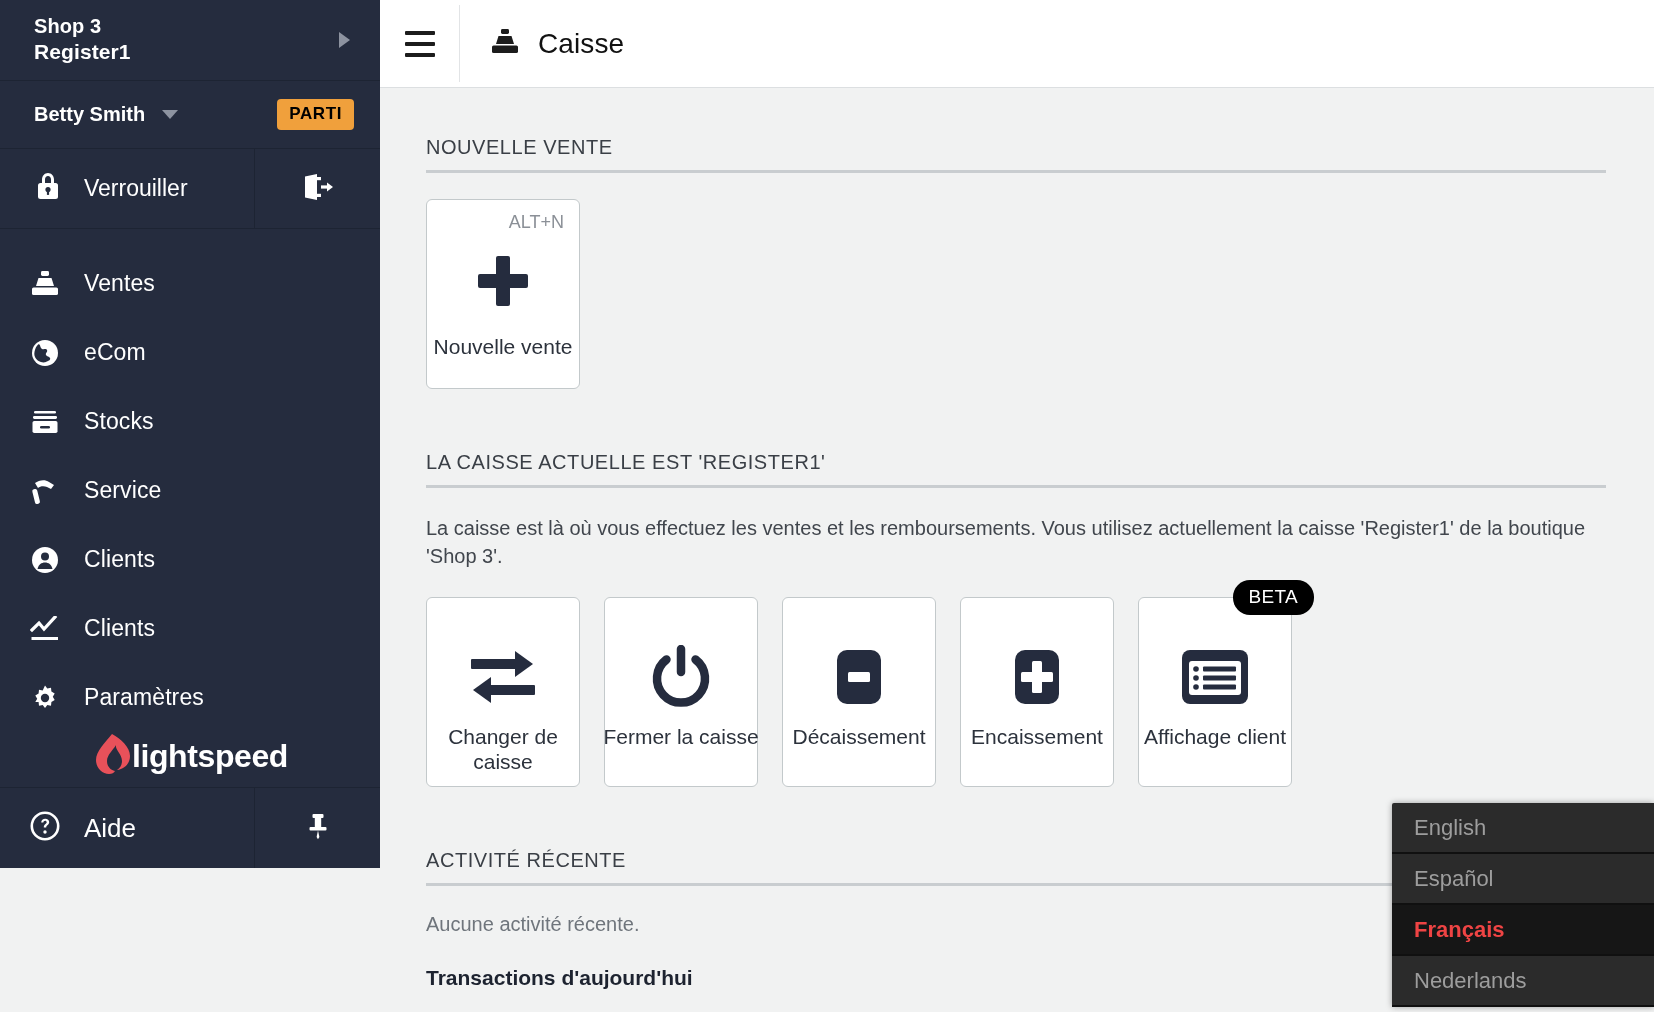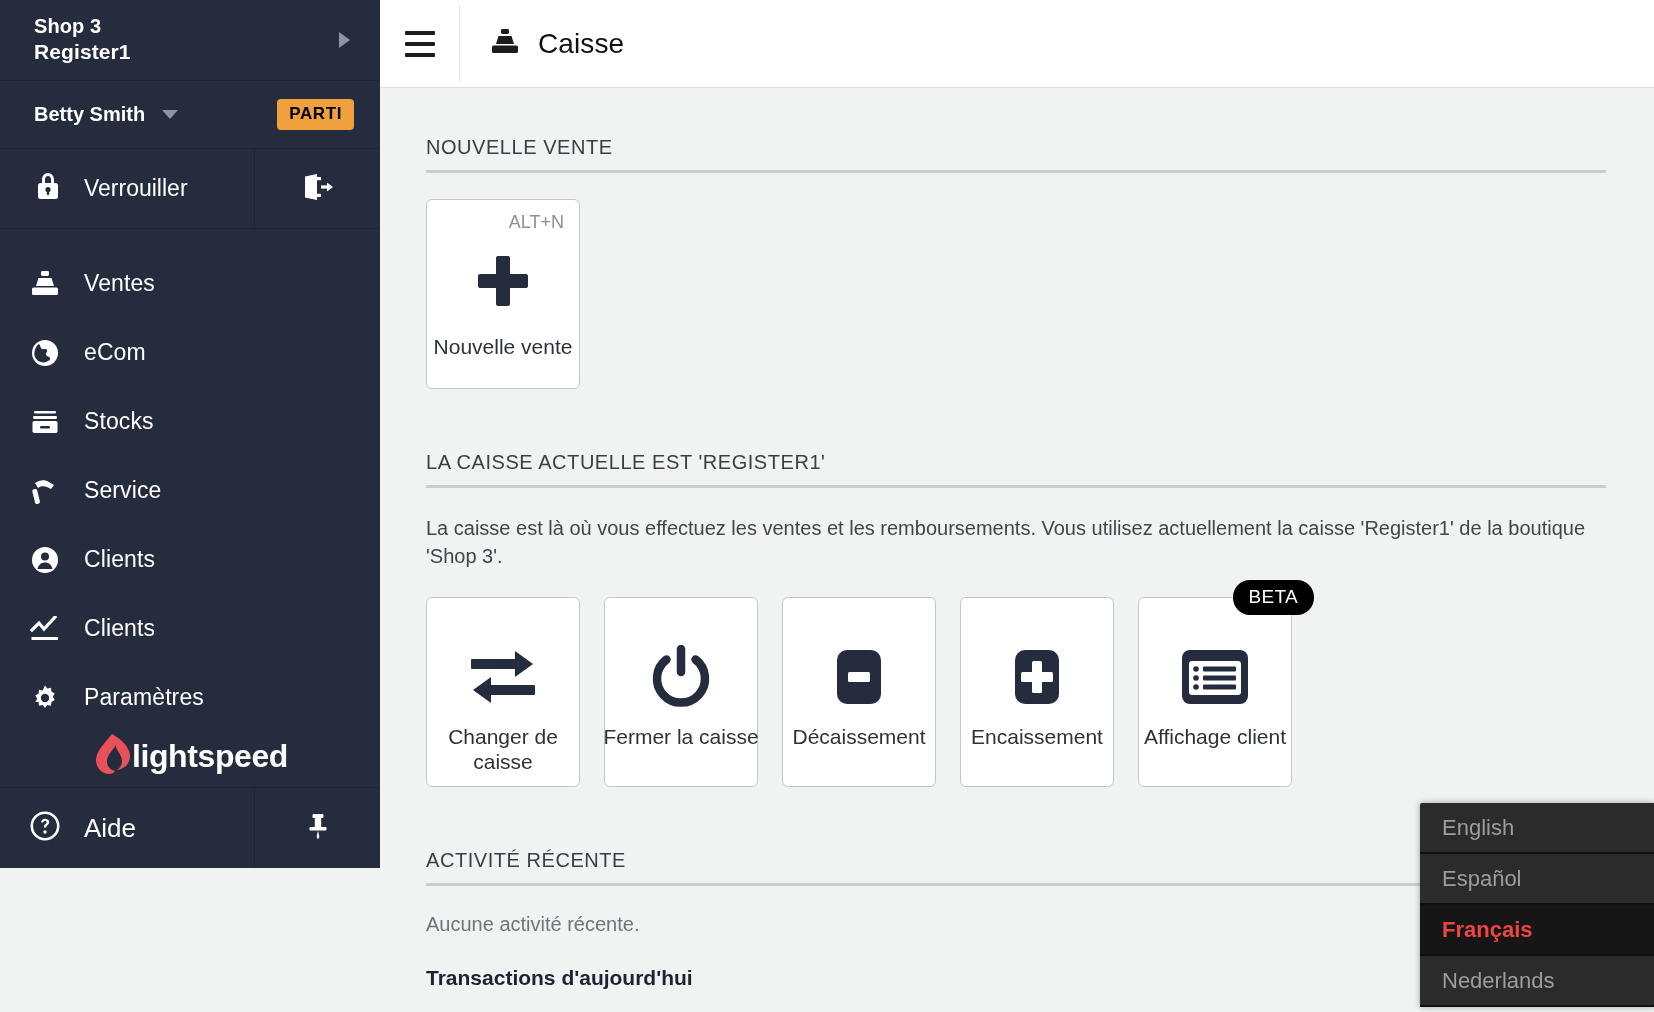--- a/index.html
+++ b/index.html
@@ -146,21 +146,21 @@
     padding: 6px 16px 7px; border-radius: 17px;
   }
   .muted { font-size: 20px; color: #6f757c; margin-top: 27px; }
   .bold-sub { font-size: 21px; font-weight: 700; color: #1d2330; margin-top: 30px; }
 
   .block { margin-top: 62px; }
 
   
   .lang-menu {
     position: absolute; right: 0; top: 803px;
-    width: 234px; background: #2b2b2b;
+    width: 262px; background: #2b2b2b;
     border-radius: 2px 0 0 0;
     box-shadow: 0 0 6px rgba(0,0,0,.35);
     overflow: hidden;
   }
   .lang-item {
     height: 51px; display: flex; align-items: center;
     padding-left: 22px;
     font-size: 22px; color: #9d9d9d;
     border-bottom: 2px solid #101010;
     cursor: pointer;

